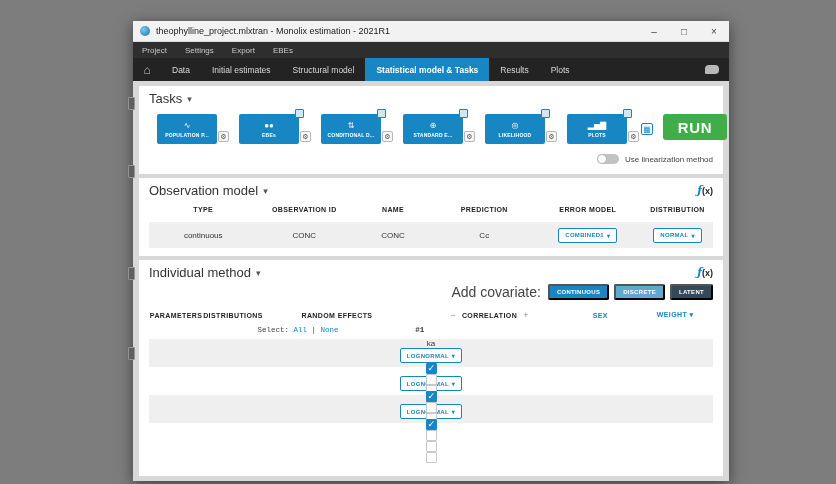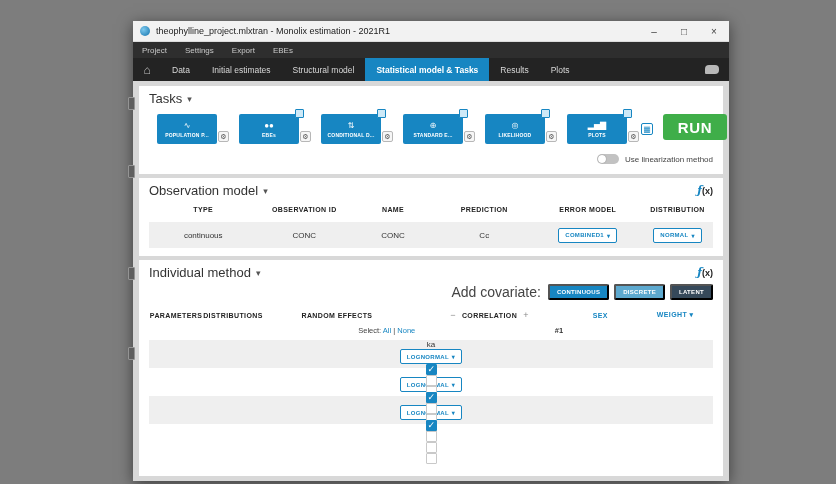--- a/index.html
+++ b/index.html
@@ -83,21 +83,21 @@
   .cov-label { font-size:14px; color:#444; margin-right:2px;margin-left:40px; }
   .cov-btn { font-size:6px; font-weight:bold; color:#fff; padding:3px 7px; border-radius:2px; letter-spacing:.3px; }
   .cov-continuous { background:#1786c2; }
   .cov-discrete { background:#5da9cf; }
   .cov-latent { background:#36495a; }
 
   .ic1{width:55px}.ic2{width:55px}.ic3{width:160px}.ic4{width:150px}.ic5{width:75px}.ic6{width:77px}
   .blue-col { color:#1786c2; }
   .corr-sign { color:#8a8a8a; font-size:9px; font-weight:normal; padding:0 6px; }
   .sel-row { display:flex; align-items:center; font-size:7.5px; color:#444; padding:6px 0 5px; }
-  .sel-row > div { text-align:right; }
+  .sel-row > div { text-align:left;font-family:Liberation Mono, monospace; }
   .lnk { color:#1786c2; }
   .grp { font-weight:bold; color:#333; }
   .ind-row { display:flex; align-items:center; height:28px; font-size:8px; color:#333;flex-direction:column; }
   .ind-row.alt { background:#efefef; }
   .ind-row > div { text-align:center; display:flex; align-items:center; justify-content:center; }
 
   .cb { width:11px; height:11px; border:1px solid #c9c9c9; background:#fff; border-radius:1px; position:relative; }
   .cb.checked { background:#1786c2; border-color:#1786c2; }
   .cb.checked::after { content:"✓"; color:#fff; font-size:9px; position:absolute; left:1px; top:-1px; }
 </style>

